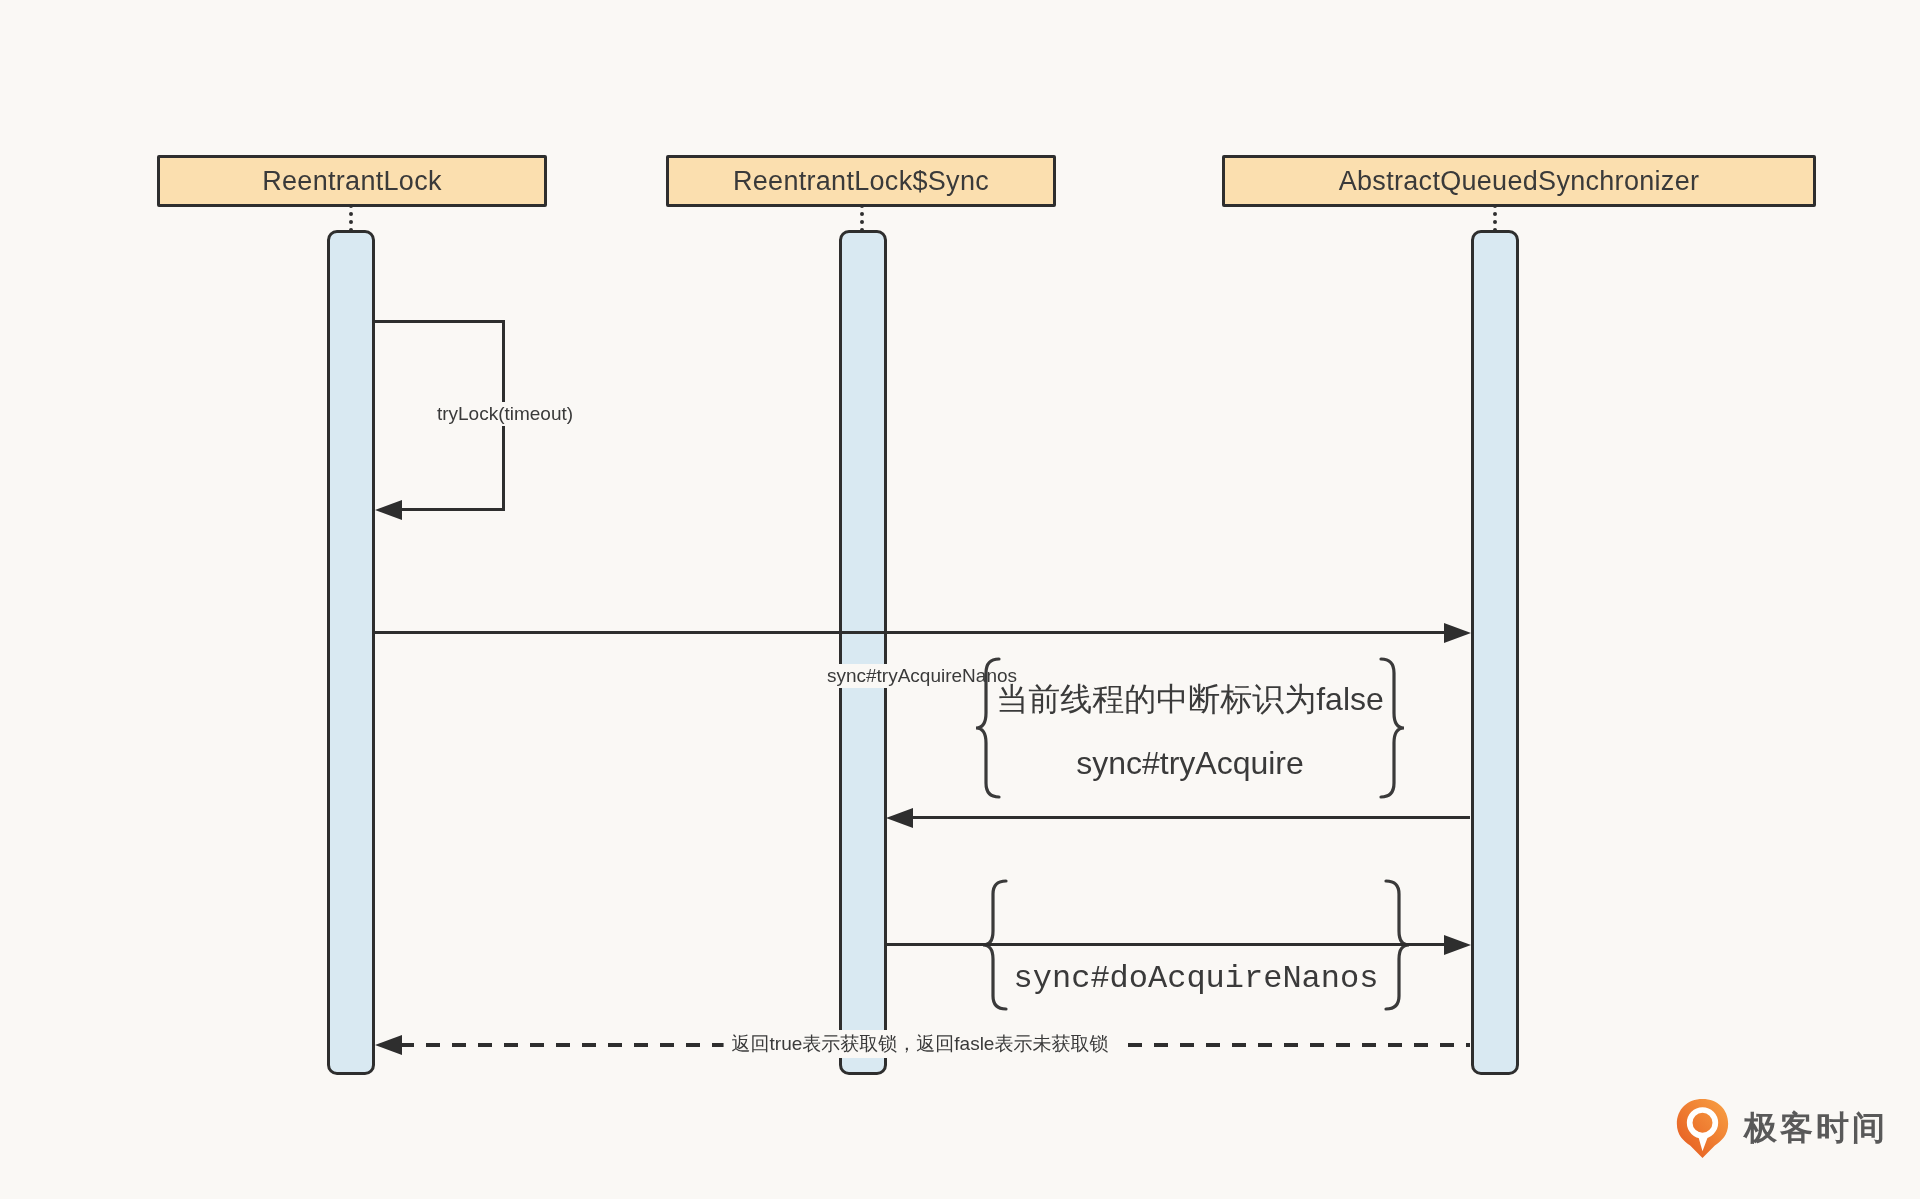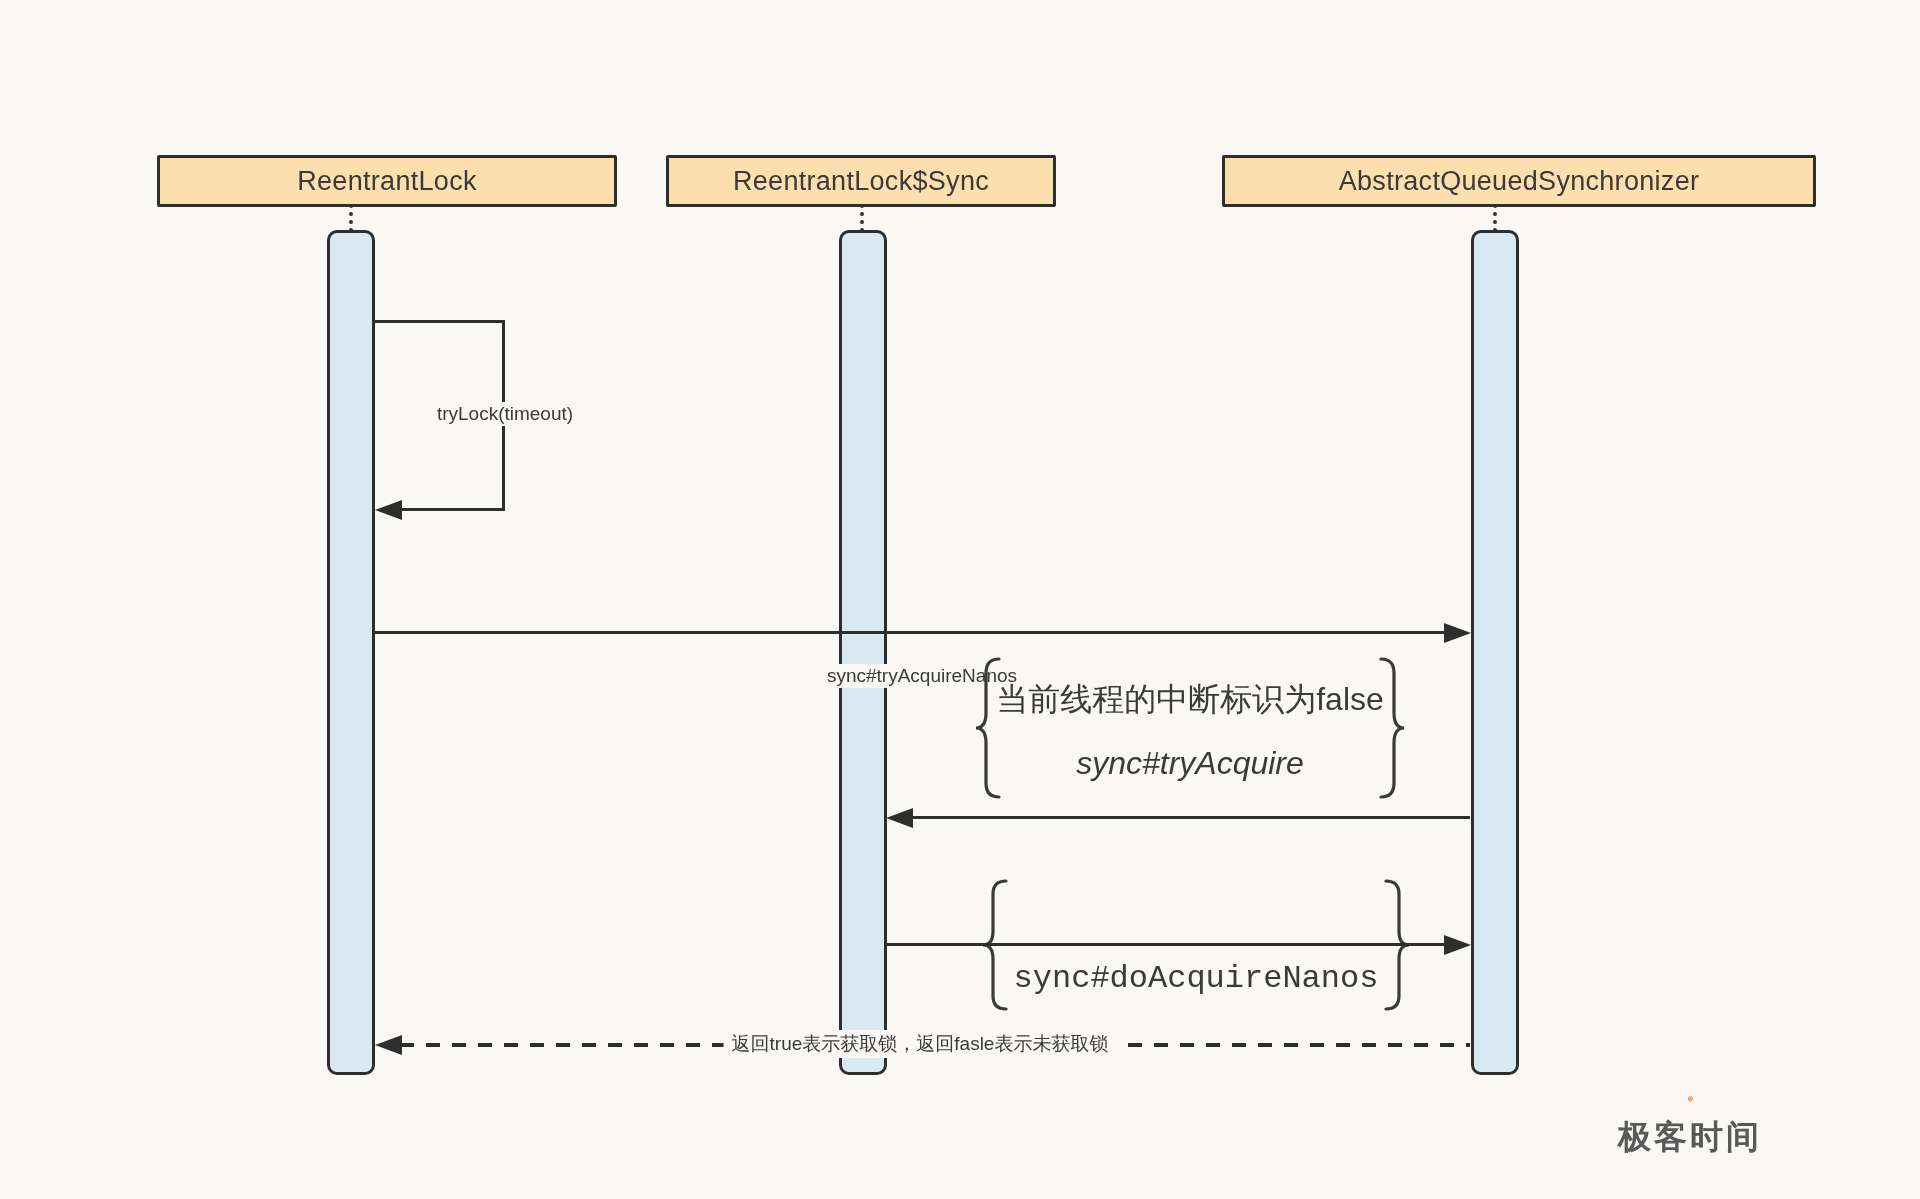--- a/index.html
+++ b/index.html
@@ -13,21 +13,21 @@
   .canvas{position:relative;width:1920px;height:1199px;}
 
   
   .participant{
     position:absolute;top:155px;height:52px;
     background:#fbdfaf;border:3.5px solid #2e2e2e;border-radius:2px;
     box-sizing:border-box;
     display:flex;align-items:center;justify-content:center;
     font-size:27px;font-weight:500;letter-spacing:.3px;color:#3a3a3a;
   }
-  .p1{left:157px;width:460px;}
+  .p1{left:157px;width:390px;}
   .p2{left:666px;width:390px;}
   .p3{left:1222px;width:594px;}
 
   
   .connector{
     position:absolute;top:204px;height:28px;width:0;
     border-left:4px dotted #2f2f2f;
   }
   .c1{left:349px;} .c2{left:860px;} .c3{left:1493px;}
 
@@ -69,22 +69,22 @@
   }
   .note{
     position:absolute;transform:translate(-50%,-50%);
     white-space:nowrap;font-size:32px;color:#3a3a3a;
   }
 
   .brace-svg{position:absolute;}
 
   
   .logo{
-    position:absolute;left:1618px;top:1096px;height:64px;
-    display:flex;align-items:center;gap:13px;flex-direction:column;
+    position:absolute;left:1674px;top:1096px;height:64px;
+    display:flex;align-items:center;gap:13px;
   }
   .logo-text{
     font-size:33px;font-weight:700;color:#595959;letter-spacing:3px;
     white-space:nowrap;
   }
 </style>
 </head>
 <body>
 
 <div class="canvas">
@@ -115,21 +115,21 @@
 
   <div class="hline" style="left:375px;top:631px;width:1072px;"></div>
   <div class="head-right" style="left:1444px;top:623px;"></div>
   <div class="msg" style="left:922px;top:632px;margin-top:44px;">sync#tryAcquireNanos</div>
 
   <svg class="brace-svg" style="left:975px;top:656px;" width="430" height="144" viewBox="0 0 430 144">
     <path d="M 24 3 Q 11 3 11 17 L 11 57 Q 11 72 1 72 Q 11 72 11 87 L 11 127 Q 11 141 24 141" fill="none" stroke="#3a3a3a" stroke-width="3.2" stroke-linecap="round"></path>
     <path d="M 406 3 Q 419 3 419 17 L 419 57 Q 419 72 429 72 Q 419 72 419 87 L 419 127 Q 419 141 406 141" fill="none" stroke="#3a3a3a" stroke-width="3.2" stroke-linecap="round"></path>
   </svg>
   <div class="note" style="left:1190px;top:700px;">当前线程的中断标识为false</div>
-  <div class="note" style="left:1190px;top:763px;font-style:italic;">sync#tryAcquire</div>
+  <div class="note" style="left:1190px;top:763px;">sync#tryAcquire</div>
 
   <div class="hline" style="left:909px;top:816px;width:561px;"></div>
   <div class="head-left" style="left:886px;top:808px;"></div>
 
   <svg class="brace-svg" style="left:982px;top:878px;" width="428" height="134" viewBox="0 0 428 134">
     <path d="M 24 3 Q 11 3 11 16 L 11 53 Q 11 67 1 67 Q 11 67 11 81 L 11 118 Q 11 131 24 131" fill="none" stroke="#3a3a3a" stroke-width="3.2" stroke-linecap="round"></path>
     <path d="M 404 3 Q 417 3 417 16 L 417 53 Q 417 67 427 67 Q 417 67 417 81 L 417 118 Q 417 131 404 131" fill="none" stroke="#3a3a3a" stroke-width="3.2" stroke-linecap="round"></path>
   </svg>
   <div class="hline" style="left:887px;top:943px;width:558px;"></div>
   <div class="head-right" style="left:1444px;top:935px;"></div>

